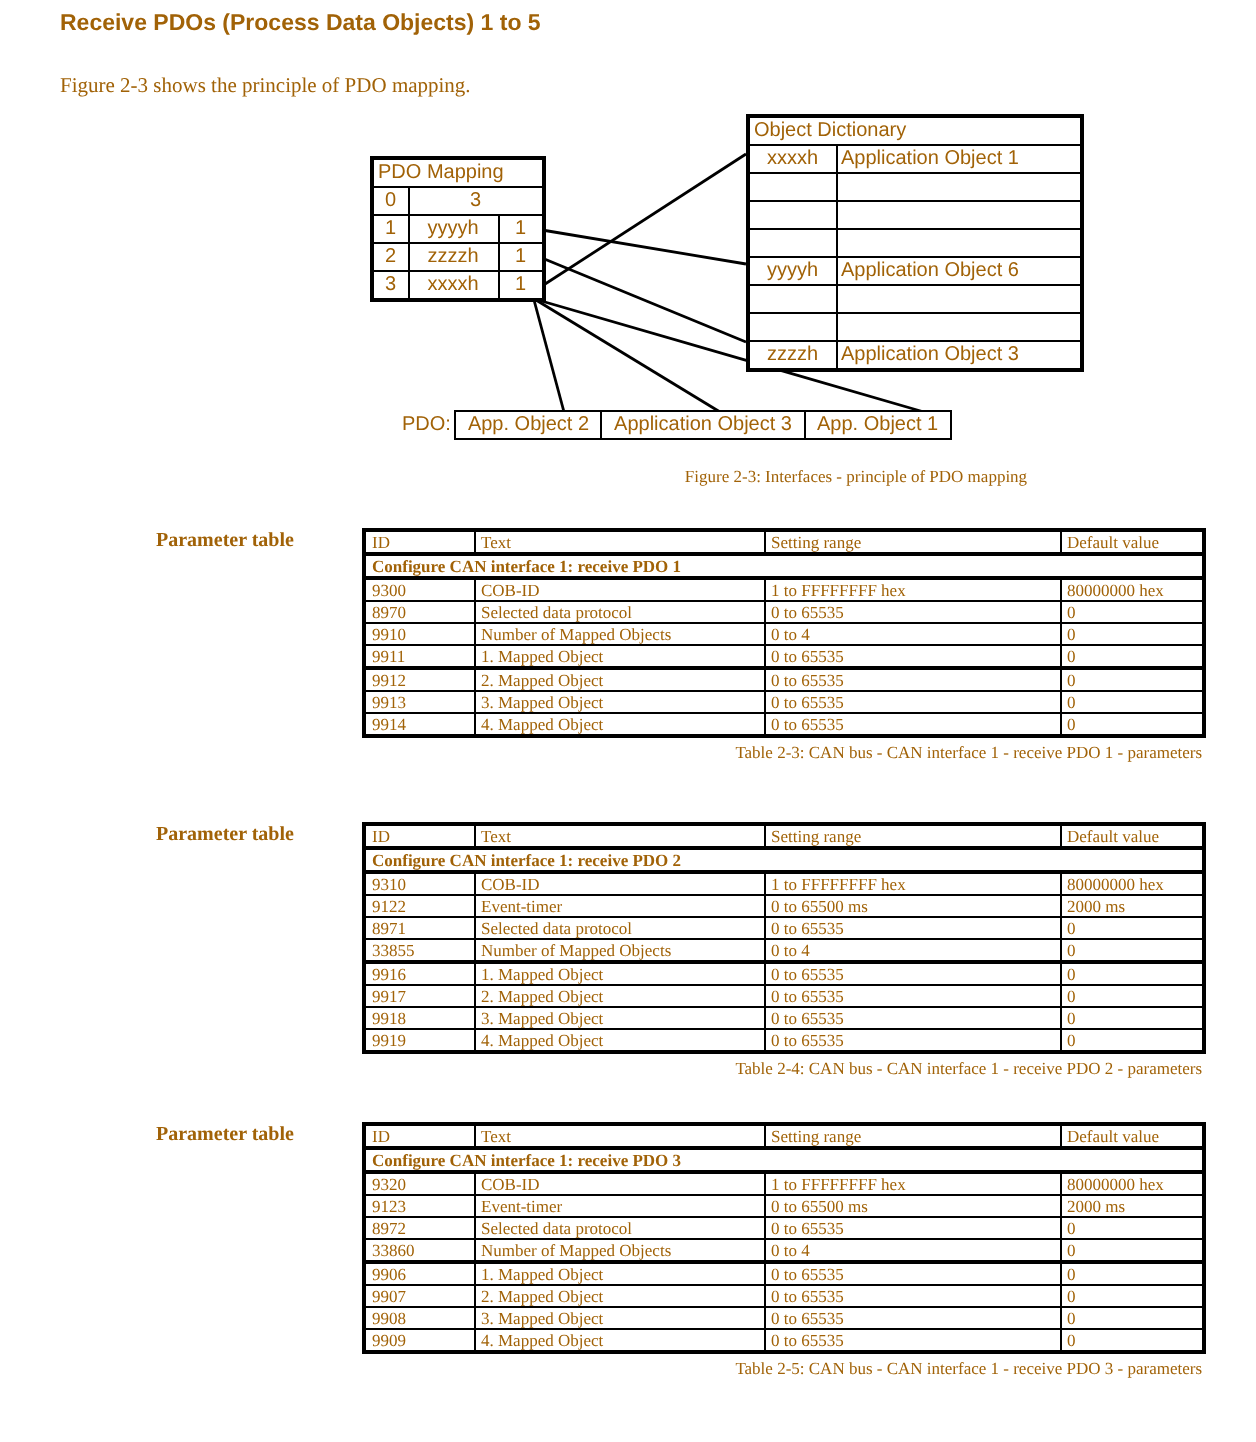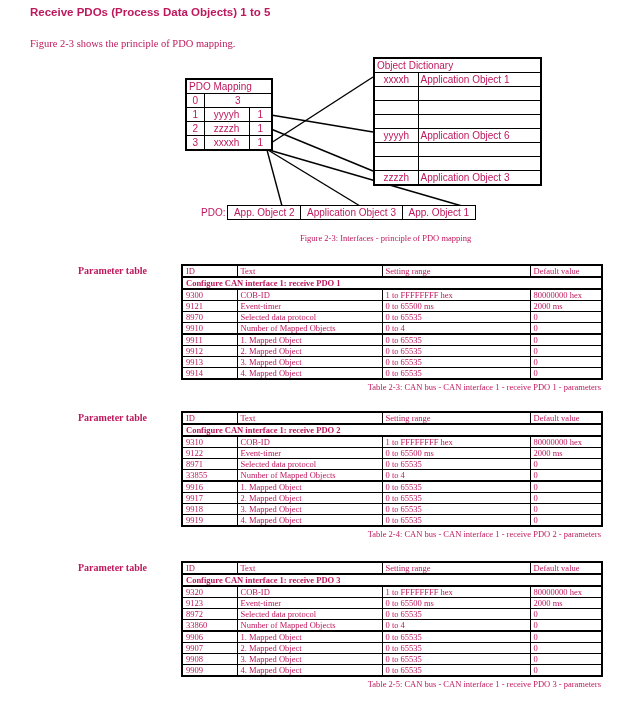--- a/index.html
+++ b/index.html
@@ -1,18 +1,18 @@
 <!DOCTYPE html>
 <html><head>
 <meta charset="utf-8">
 <style>
   html,body { margin:0; padding:0; background:#fff; }
   .page {
     position:relative; width:628px; height:721px; background:#fff;
-    color:#be185d; font-family:"Liberation Serif", serif; overflow:hidden;
+    color:#a16207; font-family:"Liberation Serif", serif; overflow:hidden;
   }
   .doc-title {
     position:absolute; left:30px; top:6px;
     font-family:"Liberation Sans", sans-serif; font-weight:bold; font-size:11.5px;
   }
   .intro { position:absolute; left:30px; top:38px; font-size:10.5px; }
 
   
   .lines-svg { position:absolute; left:0; top:0; z-index:1; }
   .diagram-table {
@@ -32,21 +32,21 @@
     position:absolute; left:201px; top:205px; z-index:2; display:flex; align-items:center;
     font-family:"Liberation Sans", sans-serif; font-size:10px;
   }
   .pdo-label { margin-right:3px; background:#fff; }
   .pdo-slot {
     border:1.5px solid #000; background:#fff; height:13px; line-height:13px;
     padding:0 6px; margin-left:-1.5px; white-space:nowrap;
   }
   .fig-caption {
     position:absolute; left:300px; top:233px; width:256px; z-index:2;
-    text-align:left; font-size:8.5px;
+    text-align:center; font-size:8.5px;
   }
 
   
   .param-section { position:absolute; left:30px; width:525px; z-index:2;margin-left:48px; }
   .side-label { position:absolute; left:0; top:1px; font-weight:bold; font-size:10px; }
   .ptable {
     margin-left:103px; width:420px; border-collapse:collapse; table-layout:fixed;
     font-size:8.5px; border:2px solid #000; background:#fff;
   }
   .ptable th, .ptable td {
@@ -199,26 +199,20 @@
       </thead>
       <tbody>
 
           <tr>
             <td>9300</td>
             <td>COB-ID</td>
             <td class="ctr">1 to FFFFFFFF hex</td>
             <td class="ctr">80000000 hex</td>
           </tr>
 
-          <tr>
-            <td>9121</td>
-            <td>Event-timer</td>
-            <td class="ctr">0 to 65500 ms</td>
-            <td class="ctr">2000 ms</td>
-          </tr>
 
           <tr>
             <td>8970</td>
             <td>Selected data protocol</td>
             <td class="ctr">0 to 65535</td>
             <td class="ctr">0</td>
           </tr>
 
           <tr>
             <td>9910</td>

